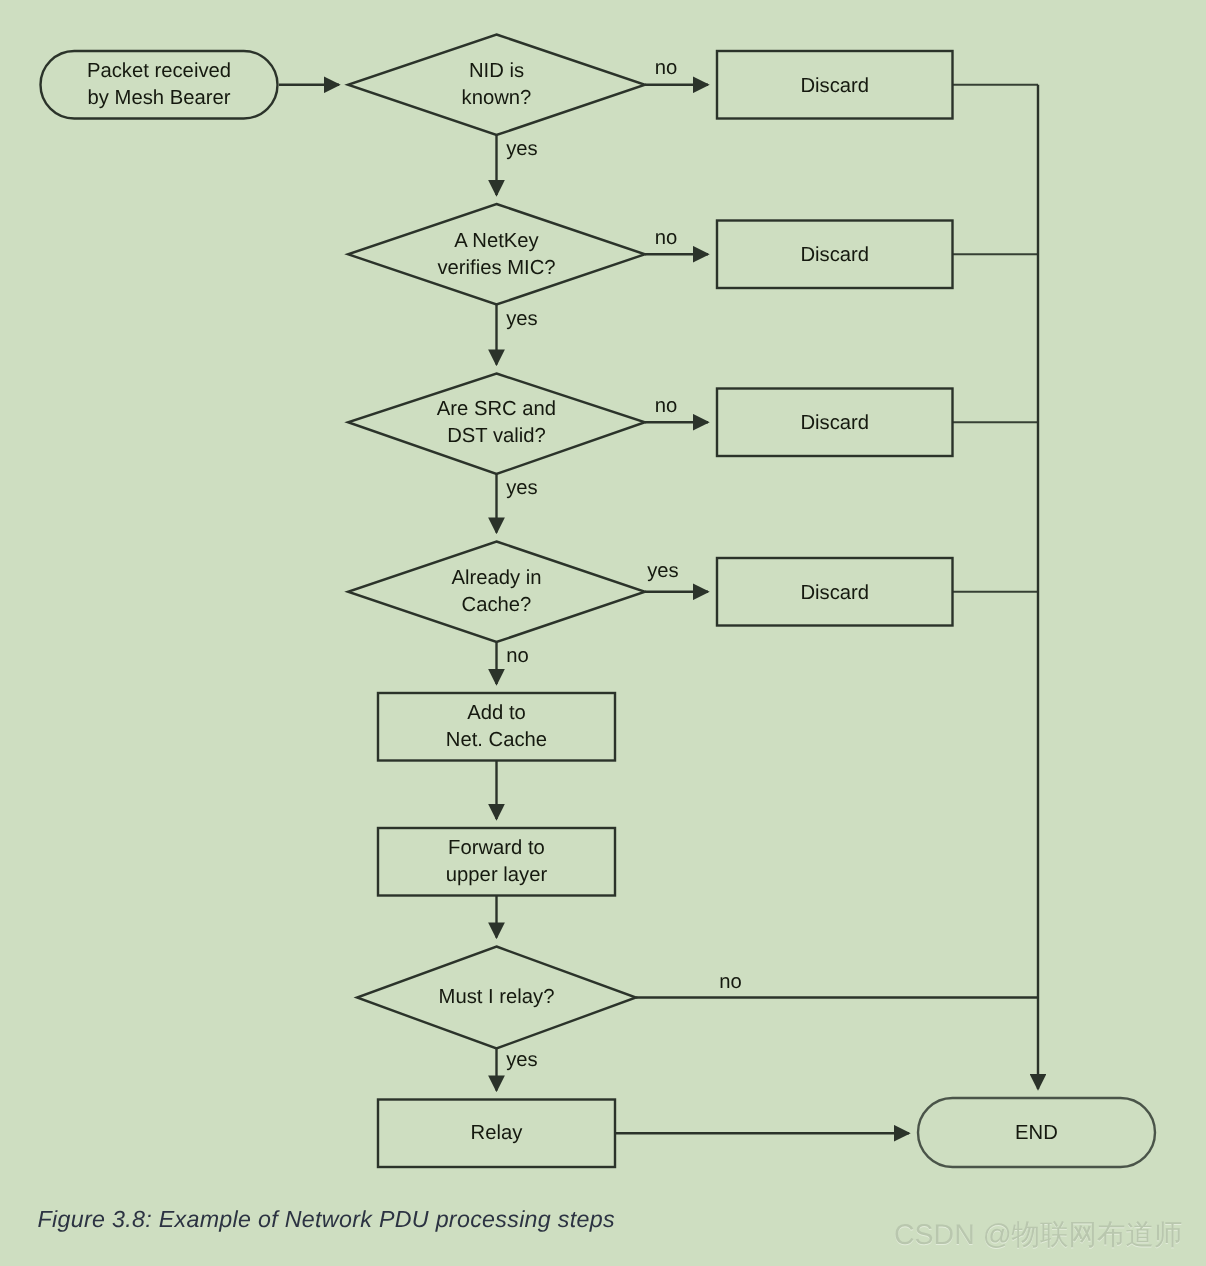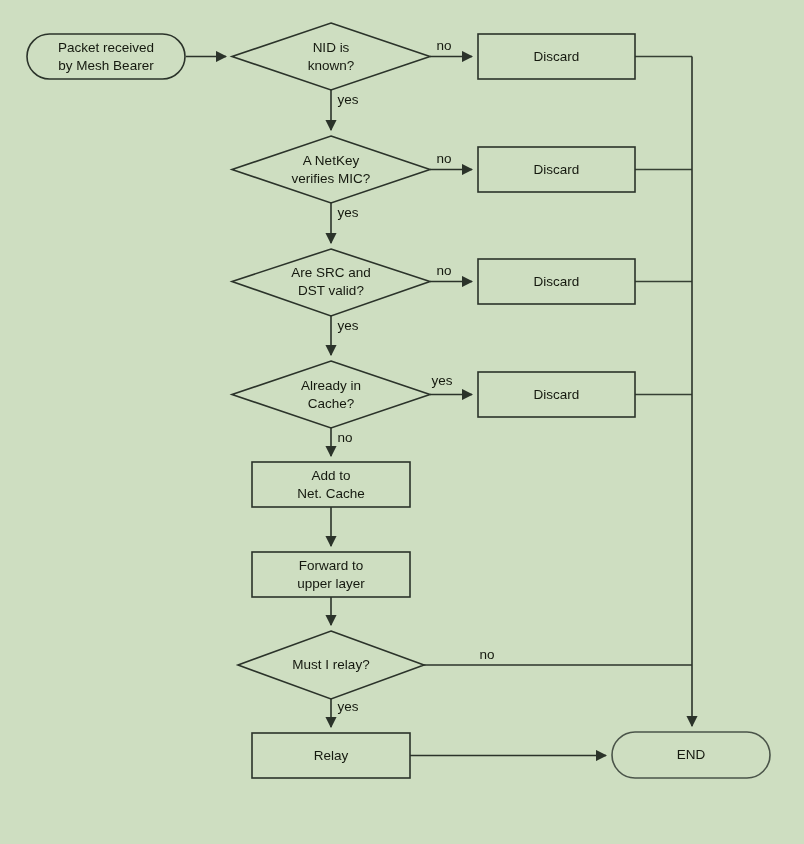--- a/index.html
+++ b/index.html
@@ -186,14 +186,16 @@
     <text class="edge-label" x="487" y="655">no</text>
     <text class="edge-label" x="348" y="707">yes</text>
 
     <rect class="shape" x="252" y="733" width="158" height="45"></rect>
     <text class="node-label" x="331" y="756">Relay</text>
 
     <rect class="shape-soft" x="612" y="732" width="158" height="46" rx="23" ry="23"></rect>
     <text class="node-label" x="691" y="755.5">END</text>
   </svg>
 
+  <div class="caption">Figure 3.8: Example of Network PDU processing steps</div>
+  <div class="watermark">CSDN @物联网布道师</div>
 
 </div>
 
 </body></html>

